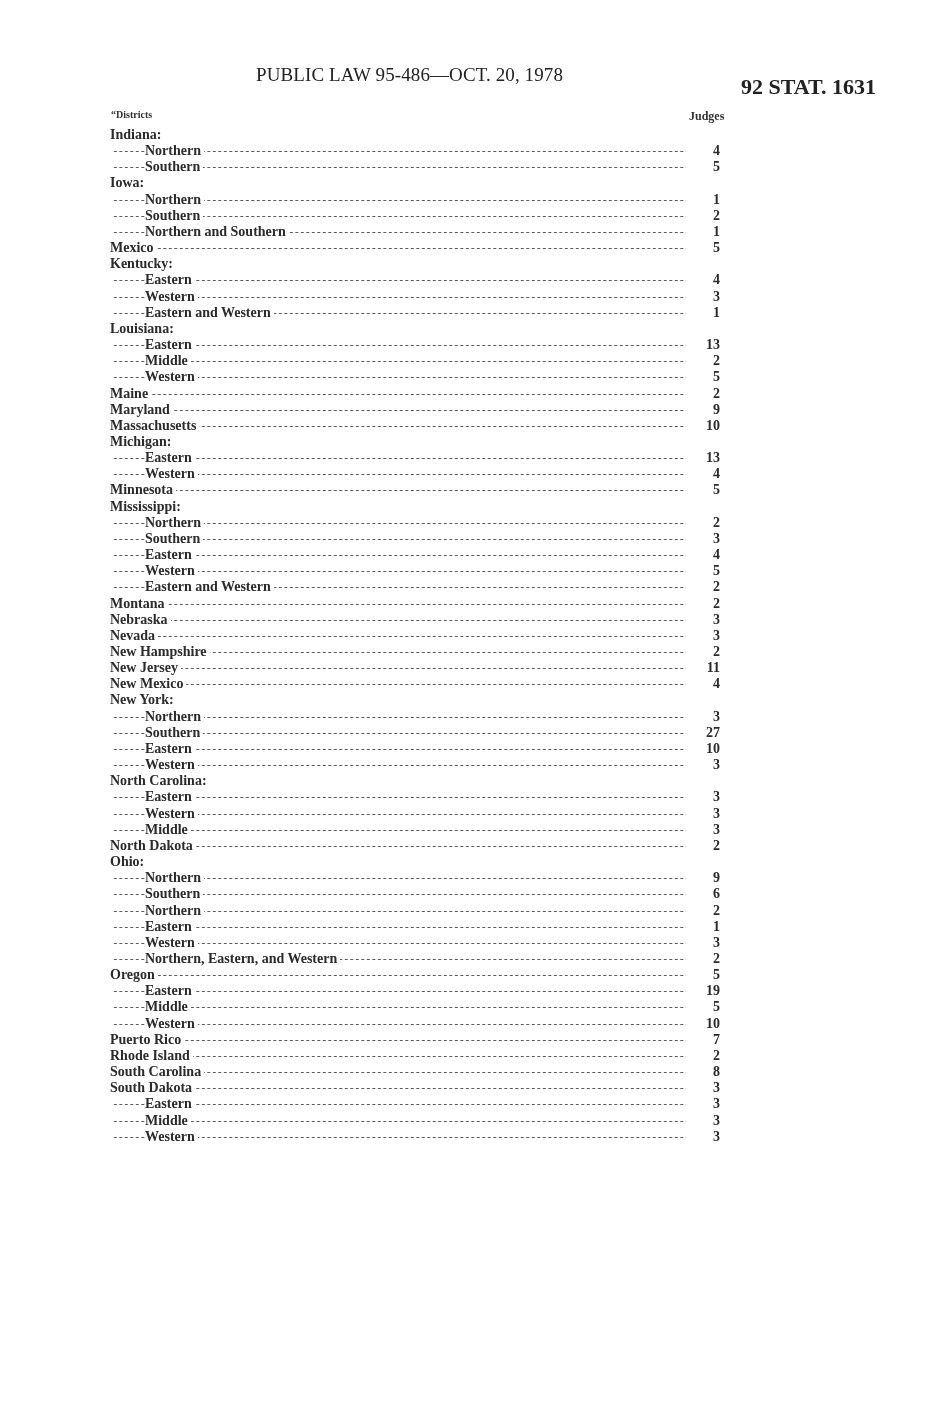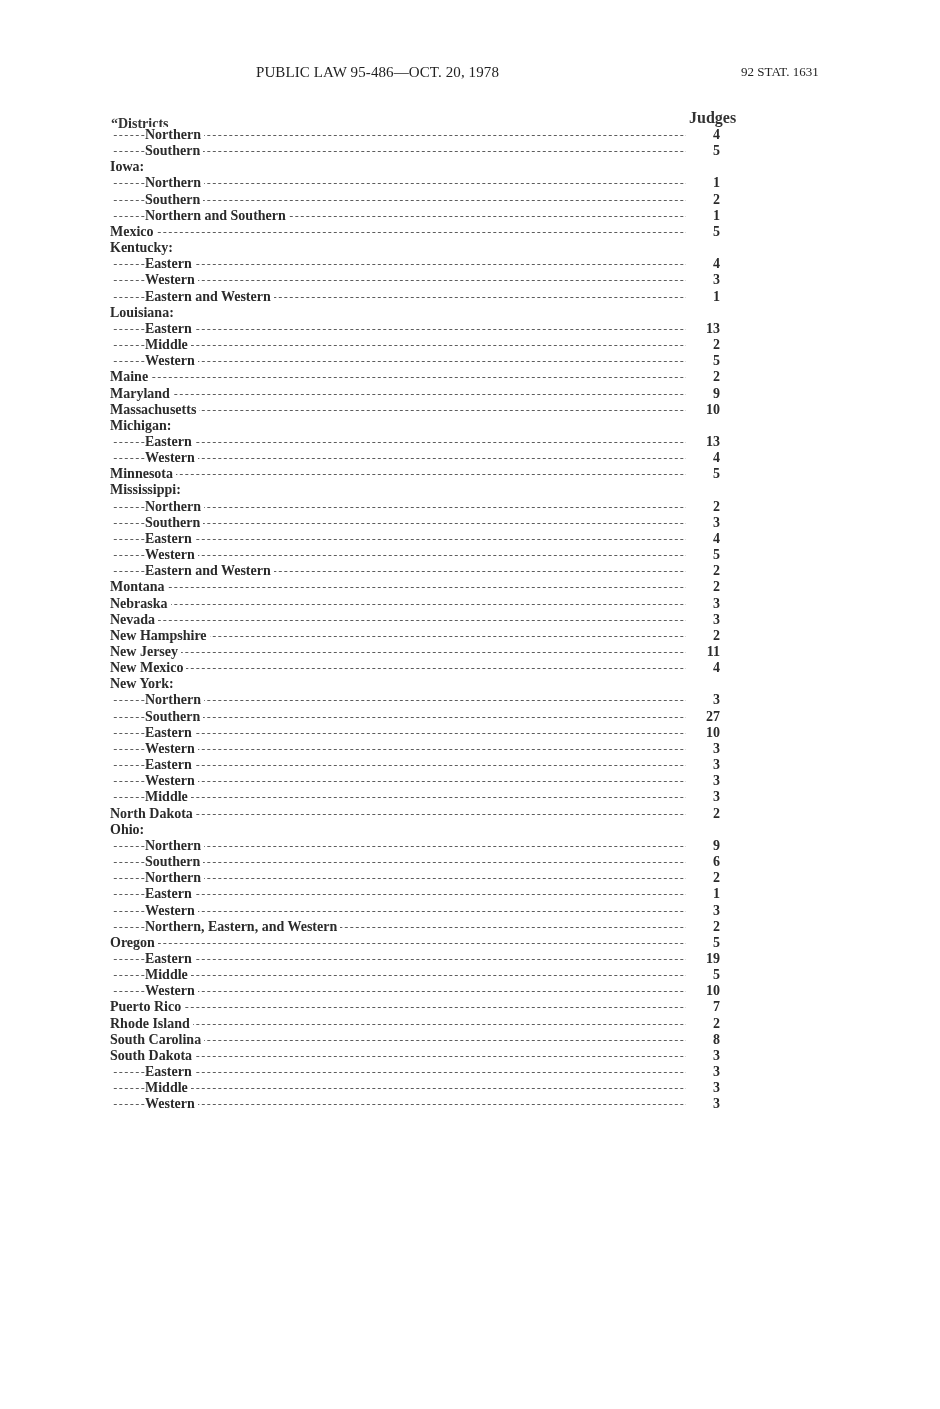--- a/index.html
+++ b/index.html
@@ -10,36 +10,36 @@
     overflow: hidden;
     font-family: "Liberation Serif", "DejaVu Serif", serif;
     color: #2a2a2a;
   }
   .running-head {
     position: absolute;
     top: 64px; left: 0; width: 940px; height: 24px;
   }
   .rh-left {
     position: absolute; left: 256px; top: 0;
-    font-size: 15px; letter-spacing: 0.1px; color: #222;
+    font-size: 19px; letter-spacing: 0.1px; color: #222;
   }
   .rh-right {
-    position: absolute; left: 741px; top: 0;
-    font-size: 13px; color: #222;
+    position: absolute; left: 741px; top: 10px;
+    font-size: 22px; color: #222; font-weight: bold;
   }
   .table-head {
     position: absolute; top: 109px; left: 0; width: 940px; height: 16px;
   }
   .th-left {
-    position: absolute; left: 111px; top: 7px;
-    font-size: 14px; font-weight: bold; color: #333;
+    position: absolute; left: 111px; top: 0;
+    font-size: 10px; font-weight: bold; color: #333;
   }
   .th-right {
     position: absolute; left: 689px; top: 0;
-    font-size: 16px; font-weight: bold; color: #333;
+    font-size: 12px; font-weight: bold; color: #333;
   }
   .rows {
     position: absolute; top: 127px; left: 0; width: 940px;
   }
   .row {
     position: relative; height: 16.17px; line-height: 16px;
     font-size: 14px; font-weight: bold; color: #2b2b2b;
     white-space: nowrap;
   }
   .row .label {
@@ -67,20 +67,23 @@
   <span class="rh-left">PUBLIC LAW 95-486—OCT. 20, 1978</span>
   <span class="rh-right">92 STAT. 1631</span>
 </div>
 
 <div class="table-head">
   <span class="th-left">“Districts</span>
   <span class="th-right">Judges</span>
 </div>
 
 <div class="rows" id="rows">
+    <div class="row lvl0 heading">
+      <span class="label">Indiana:</span>
+    </div>
     <div class="row lvl1">
       <span class="label">Northern</span>
       <span class="leader">--------------------------------------------------------------------------------------------------------------------------------------------</span>
       <span class="value">4</span>
     </div>
     <div class="row lvl1">
       <span class="label">Southern</span>
       <span class="leader">--------------------------------------------------------------------------------------------------------------------------------------------</span>
       <span class="value">5</span>
     </div>
@@ -249,20 +252,23 @@
     </div>
     <div class="row lvl1">
       <span class="label">Eastern</span>
       <span class="leader">--------------------------------------------------------------------------------------------------------------------------------------------</span>
       <span class="value">10</span>
     </div>
     <div class="row lvl1">
       <span class="label">Western</span>
       <span class="leader">--------------------------------------------------------------------------------------------------------------------------------------------</span>
       <span class="value">3</span>
+    </div>
+    <div class="row lvl0 heading">
+      <span class="label">North Carolina:</span>
     </div>
     <div class="row lvl1">
       <span class="label">Eastern</span>
       <span class="leader">--------------------------------------------------------------------------------------------------------------------------------------------</span>
       <span class="value">3</span>
     </div>
     <div class="row lvl1">
       <span class="label">Western</span>
       <span class="leader">--------------------------------------------------------------------------------------------------------------------------------------------</span>
       <span class="value">3</span>

